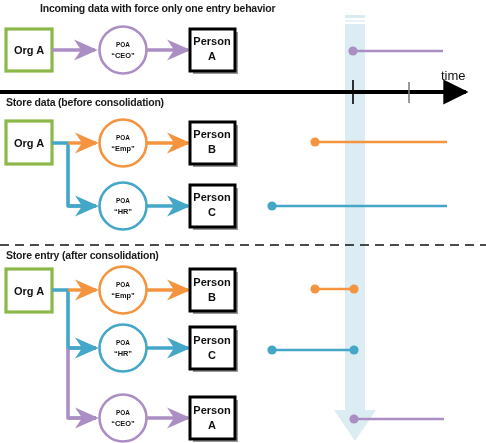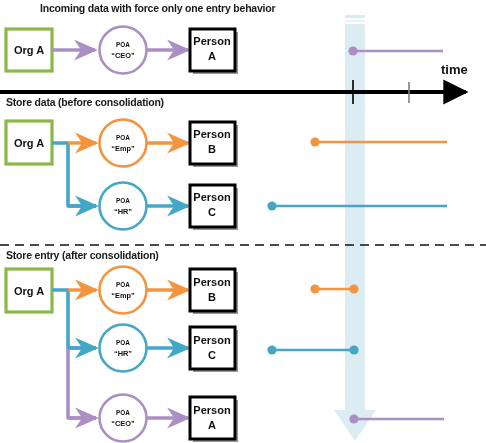--- a/index.html
+++ b/index.html
@@ -30,23 +30,23 @@
     color: #1b1b1b;
     letter-spacing: -0.2px;
     white-space: nowrap;
   }
   #title-main { left: 8px; top: 2px; font-size: 10.5px; padding-left: 32px; }
   #title-before { left: 6px; top: 96px; }
   #title-after  { left: 6px; top: 249px; }
   .time-label {
     position: absolute;
     left: 441px;
-    top: 62px;
-    font-family: "Liberation Sans", sans-serif;
-    font-weight: bold;
+    top: 68px;
+    font-family: "Liberation Sans", sans-serif;
+    font-weight: normal;
     font-size: 13px;
     color: #111111;
   }
   .node-text {
     font-family: "Liberation Sans", sans-serif;
     fill: #101010;
     text-anchor: middle;
   }
   .org-text { font-size: 11px; font-weight: bold; }
   .person-text { font-size: 11px; font-weight: bold; }

